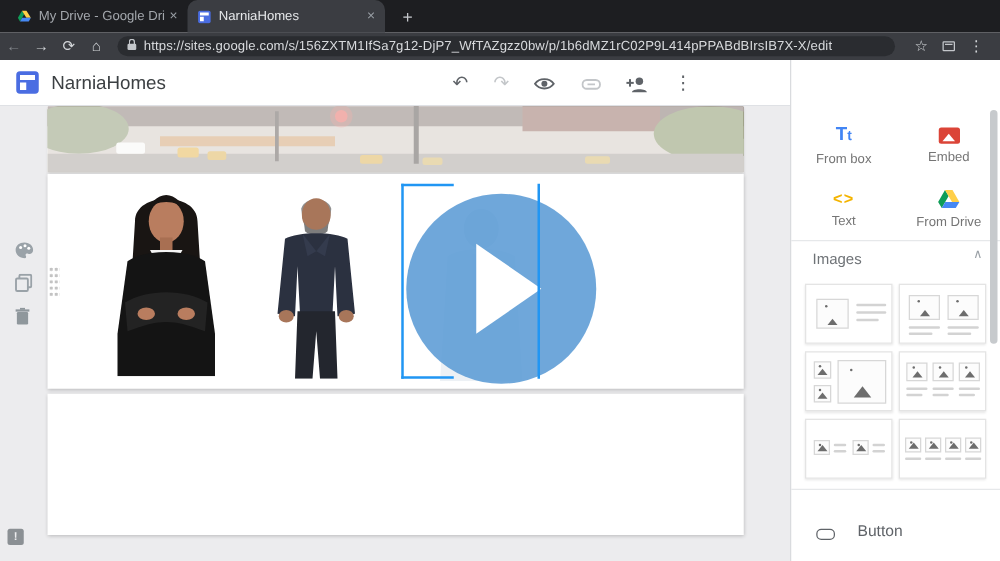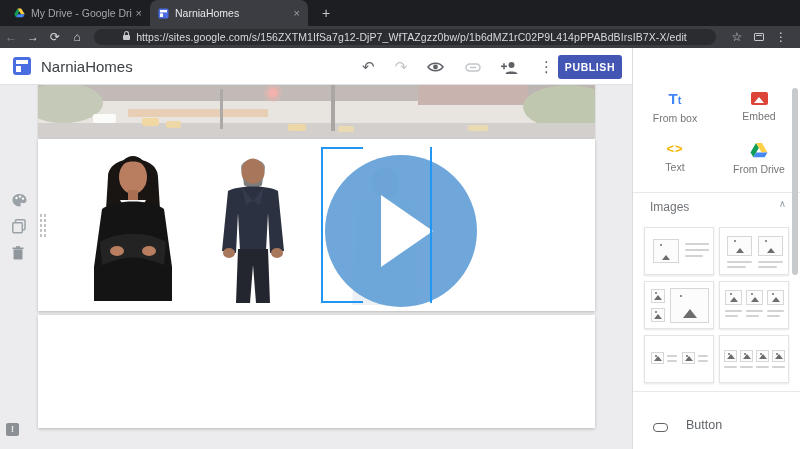--- a/index.html
+++ b/index.html
@@ -17,21 +17,21 @@
   .tab-close { color:#9aa0a6; font-size:11px; margin-left:4px; cursor:default; }
   .newtab { position:absolute; left:316px; top:3px; width:20px; height:20px; color:#c4c7cb;
     font-size:14px; text-align:center; line-height:20px; }
 
   
   .navbar { position:absolute; left:0; top:26px; width:800px; height:22px; background:#3b3d42;
     display:flex; align-items:center; }
   .nav-ic { width:22px; text-align:center; font-size:12px; color:#d3d6d9; }
   .nav-ic.dim { color:#84888d; }
   .omnibox { position:relative; height:16px; flex:1; margin:0 10px 0 6px; background:#2a2c30;
-    border-radius:8px; display:flex; align-items:center; padding:0 8px;justify-content:center; }
+    border-radius:8px; display:flex; align-items:center; padding:0 8px; }
   .padlock { position:relative; width:7px; height:5px; background:#c4c7cb; border-radius:1px; margin-right:6px; }
   .padlock::before { content:""; position:absolute; left:1px; top:-4px; width:3px; height:4px;
     border:1.4px solid #c4c7cb; border-bottom:none; border-radius:3px 3px 0 0; }
   .url { font-size:10.5px; color:#d8dadd; white-space:nowrap; overflow:hidden; letter-spacing:.1px; }
   .nav-right { display:flex; align-items:center; gap:6px; padding-right:8px; }
   .ext-ic { width:10px; height:8px; border:1.3px solid #c4c7cb; border-radius:1px; position:relative; }
   .ext-ic::after { content:""; position:absolute; left:1px; top:1px; right:1px; height:1.3px; background:#c4c7cb; }
 
   
   .etoolbar { position:absolute; left:0; top:48px; width:800px; height:37px; background:#fff;
@@ -78,21 +78,21 @@
   
   .sidebar { position:absolute; left:632px; top:48px; width:168px; height:401px; background:#fff;
     border-left:1px solid #d9dbde; }
   .sb-tabs { position:relative; height:36px; display:flex; align-items:center;
     padding:0 8px 0 17px; justify-content:space-between; border-bottom:1px solid #ededed; }
   .sb-tab { font-size:10.5px; letter-spacing:.4px; color:#80868b; font-weight:bold; }
   .sb-tab.active { color:#3f51b5; }
   .sb-underline { position:absolute; left:17px; top:33px; width:46px; height:2px; background:#3f51b5; }
   .ins-grid { position:absolute; left:0; top:44px; width:168px; height:100px;
     display:grid; grid-template-columns:1fr 1fr; grid-template-rows:1fr 1fr; }
-  .ins-item { display:flex; flex-direction:column; align-items:center; gap:5px; }
+  .ins-item { display:flex; flex-direction:column; align-items:center; justify-content:center; gap:5px; }
   .ins-label { font-size:10.5px; color:#757575; }
   .ic-textbox { font-weight:bold; color:#4285f4; font-size:15px; line-height:14px; }
   .ic-textbox small { font-size:11px; font-weight:bold; }
   .ic-images { width:17px; height:13px; background:#db4437; border-radius:2px; position:relative; overflow:hidden; }
   .ic-images::after { content:""; position:absolute; left:3px; bottom:2px; width:0; height:0;
     border-left:5px solid transparent; border-right:5px solid transparent; border-bottom:6px solid #fff; }
   .ic-embed { color:#f4b400; font-weight:bold; font-size:13px; letter-spacing:1px; line-height:14px; }
   .sb-div { position:absolute; left:0; width:168px; height:1px; background:#e6e8ea; }
   .layouts-head { position:absolute; left:17px; top:152px; font-size:12px; color:#6f7377; }
   .collapse-ic { position:absolute; right:14px; top:150px; font-size:10px; color:#9aa0a6; }
@@ -178,21 +178,20 @@
       <span class="et-ic">
         <svg width="18" height="13" viewBox="0 0 18 13">
           <circle cx="10.5" cy="4" r="3" fill="#5f6368"></circle>
           <path d="M4.5 13 C4.5 9.5 16.5 9.5 16.5 13 Z" fill="#5f6368"></path>
           <rect x="0" y="4.5" width="6" height="1.6" fill="#5f6368"></rect>
           <rect x="2.2" y="2.3" width="1.6" height="6" fill="#5f6368"></rect>
         </svg>
       </span>
       <span class="et-ic">⋮</span>
     </div>
-    <button class="publish-btn">PUBLISH</button>
   </div>
 
   <div class="canvas">
 
     <div class="sec sec-header">
       <svg width="557" height="53" viewBox="0 0 557 53">
         <rect width="557" height="53" fill="#cdc3ba"></rect>
         <rect width="557" height="16" fill="#776760"></rect>
         <rect x="380" y="0" width="110" height="20" fill="#85584c"></rect>
         <rect x="490" y="0" width="67" height="26" fill="#6d5c55"></rect>

